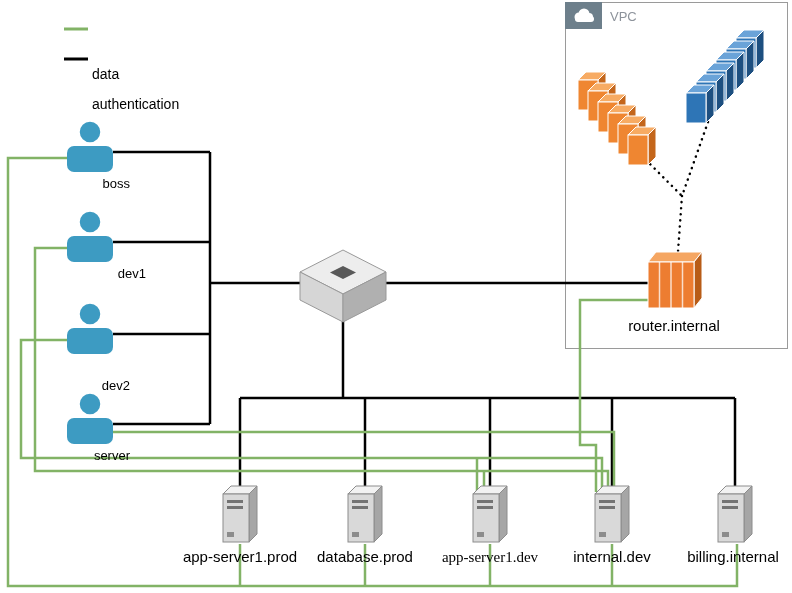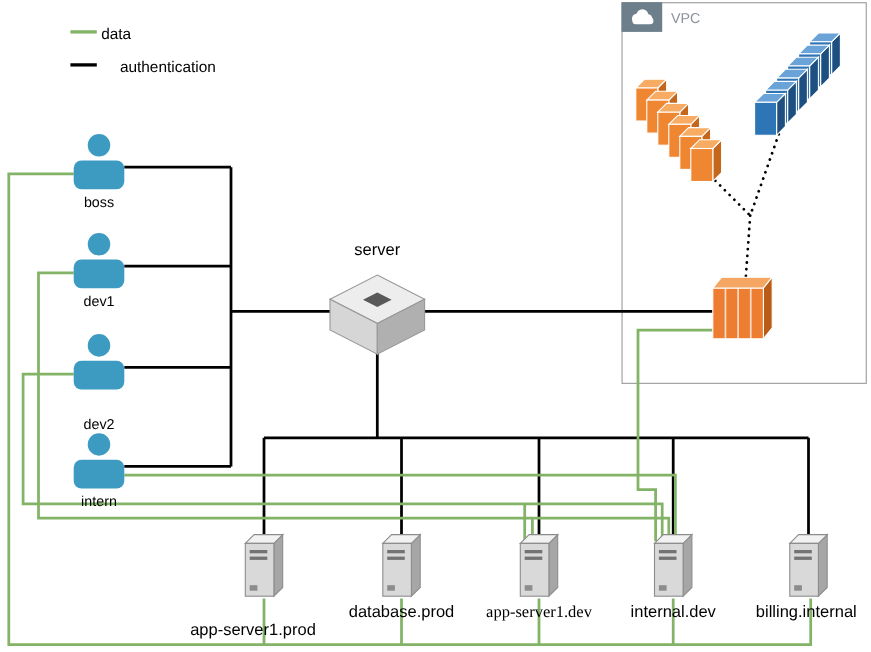--- a/index.html
+++ b/index.html
@@ -1,22 +1,22 @@
 <!DOCTYPE html>
 <html><head>
 <meta charset="utf-8">
 <style>
   html,body{margin:0;padding:0;background:#fff;}
   .canvas{position:relative;width:792px;height:593px;background:#ffffff;
           font-family:"Liberation Sans",sans-serif;overflow:hidden;}
   .canvas-svg{position:absolute;left:0;top:0;}
   .lbl{position:absolute;color:#000;font-size:15px;line-height:16px;white-space:nowrap;}
   .ctr{text-align:center;}
-  .sm{font-size:13px;}
-  .md{font-size:14px;line-height:16px;}
+  .sm{font-size:13px;text-align:right;}
+  .md{font-size:14px;line-height:16px;margin-top:44px;}
   .vpc-box{position:absolute;left:565px;top:2px;width:223px;height:347px;border:1px solid #9a9a9a;box-sizing:border-box;}
   .vpc-header{position:absolute;left:-1px;top:-1px;width:37px;height:27px;background:#6d7f8b;}
   .vpc-label{position:absolute;left:44px;top:6px;font-size:13px;color:#8d939b;}
 </style>
 </head>
 <body>
 
 <div class="canvas">
 
   <div class="vpc-box">
@@ -139,29 +139,29 @@
     </g>
 
     <use href="#server-tower" transform="translate(240,486)"></use>
     <use href="#server-tower" transform="translate(365,486)"></use>
     <use href="#server-tower" transform="translate(490,486)"></use>
     <use href="#server-tower" transform="translate(612,486)"></use>
     <use href="#server-tower" transform="translate(735,486)"></use>
   </svg>
 
   <div class="lbl md" style="left:92px;top:22px;">data</div>
-  <div class="lbl md" style="left:109px;top:52px;">authentication</div>
+  <div class="lbl md" style="left:92px;top:52px;">authentication</div>
 
   <div class="lbl sm ctr" style="left:50px;top:176px;width:80px;">boss</div>
-  <div class="lbl sm ctr" style="left:50px;top:266px;width:80px;">dev1</div>
+  <div class="lbl sm ctr" style="left:66px;top:266px;width:80px;">dev1</div>
   <div class="lbl sm ctr" style="left:50px;top:358px;width:80px;margin-top:20px;">dev2</div>
-  <div class="lbl sm ctr" style="left:50px;top:448px;width:80px;">intern</div>
-
-  <div class="lbl ctr" style="left:283px;top:220px;width:120px;">server</div>
+  <div class="lbl sm ctr" style="left:50px;top:448px;width:80px;">server</div>
 
 
-  <div class="lbl ctr" style="left:150px;top:549px;width:160px;margin-top:16px;">app-server1.prod</div>
+  <div class="lbl ctr" style="left:594px;top:318px;width:160px;">router.internal</div>
+
+  <div class="lbl ctr" style="left:160px;top:549px;width:160px;">app-server1.prod</div>
   <div class="lbl ctr" style="left:285px;top:549px;width:160px;">database.prod</div>
   <div class="lbl ctr" style="left:410px;top:549px;width:160px;font-family:Liberation Serif, serif;">app-server1.dev</div>
   <div class="lbl ctr" style="left:532px;top:549px;width:160px;">internal.dev</div>
   <div class="lbl ctr" style="left:668px;top:549px;width:130px;">billing.internal</div>
 
 </div>
 
 </body></html>

